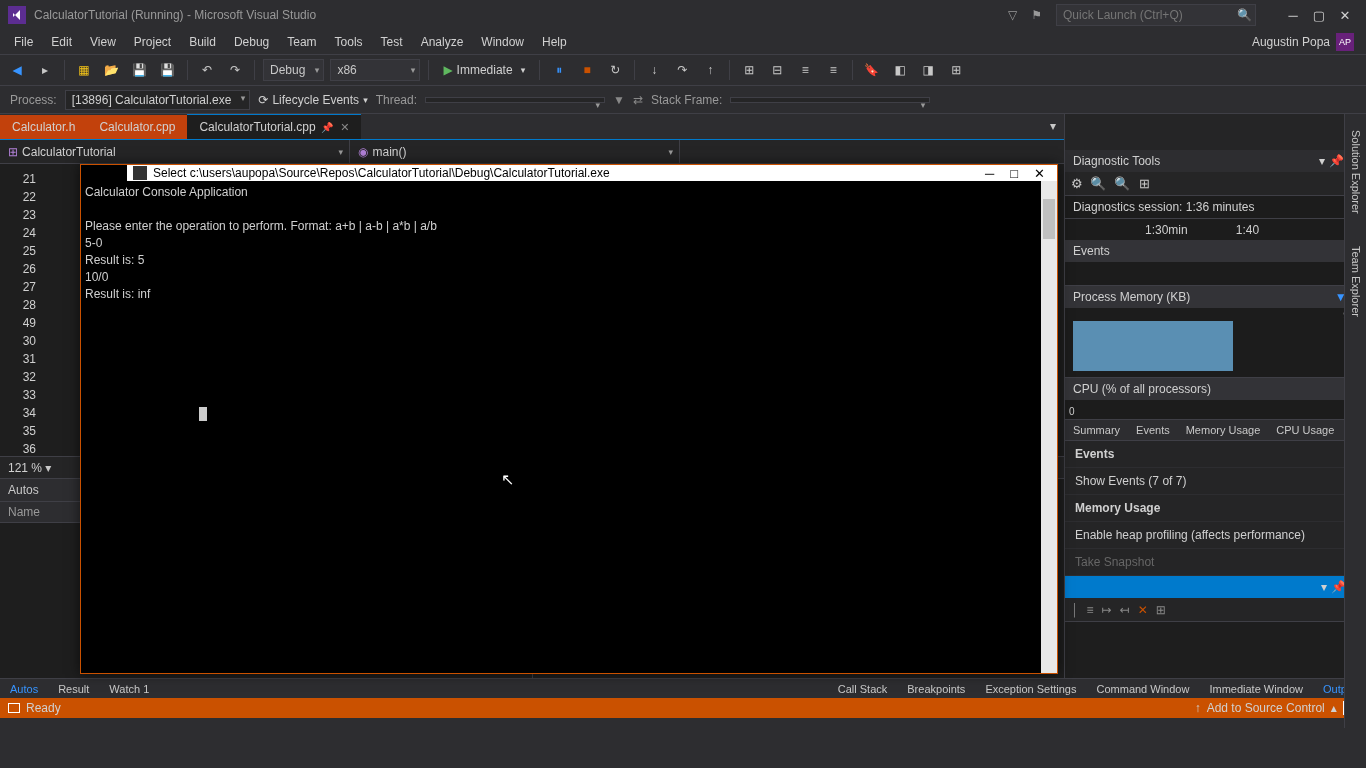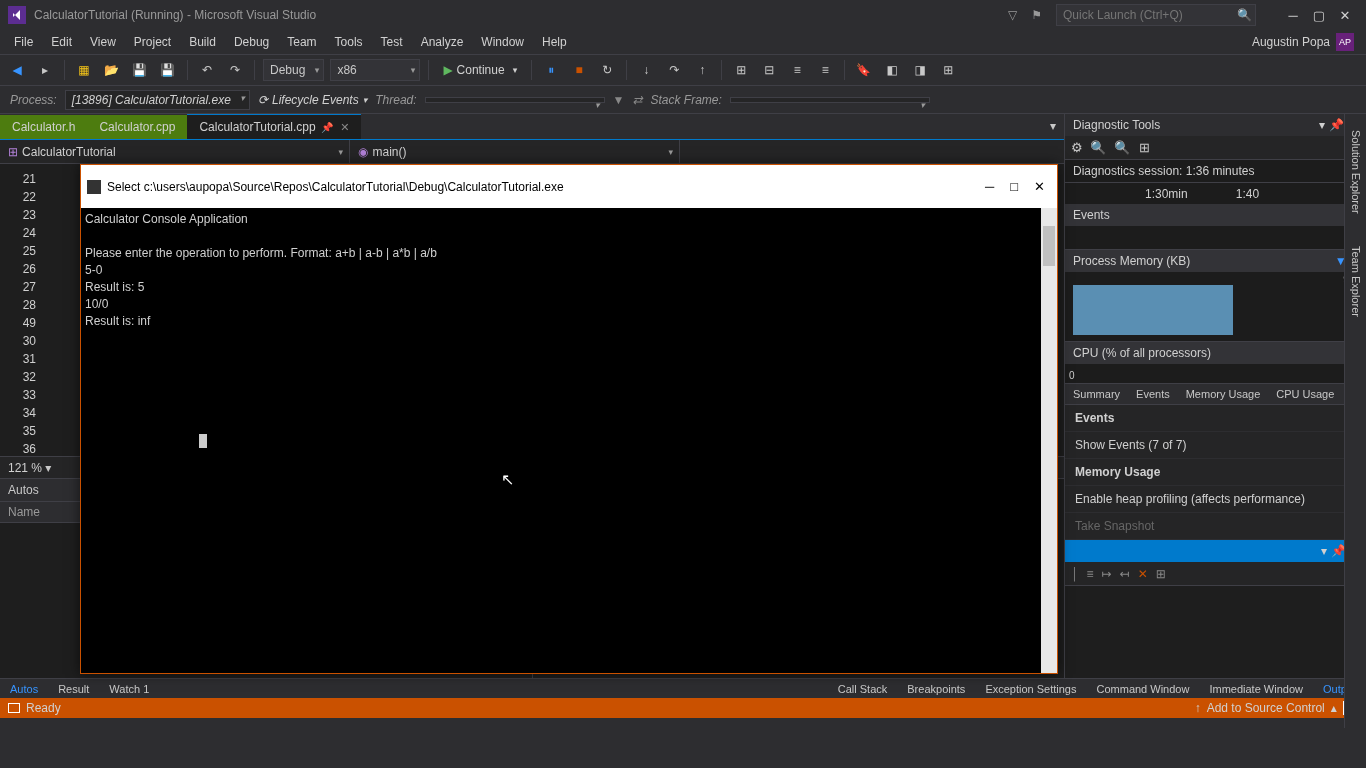--- a/index.html
+++ b/index.html
@@ -18,46 +18,46 @@
 .menubar .menus span { padding:3px 8px; color:#d0d0d0; }
 .menubar .user { display:flex; align-items:center; gap:6px; padding-right:6px; }
 .menubar .user .avatar { width:18px; height:18px; background:#68217a; display:flex; align-items:center; justify-content:center; font-size:9px; color:#fff; }
 .toolbar { height:32px; background:#2d2d30; border-top:1px solid #3f3f46; border-bottom:1px solid #3f3f46; display:flex; align-items:center; padding:0 6px; gap:6px; }
 .tbtn { width:22px; height:22px; display:flex; align-items:center; justify-content:center; color:#c8c8c8; }
 .tsep { width:1px; height:20px; background:#3f3f46; margin:0 2px; }
 .tcombo { background:#333337; border:1px solid #3f3f46; height:22px; padding:0 18px 0 6px; display:flex; align-items:center; position:relative; color:#c8c8c8; }
 .tcombo::after { content:"▾"; position:absolute; right:4px; font-size:9px; color:#999; }
 .continue-btn { display:flex; align-items:center; gap:4px; padding:0 6px; height:22px; color:#c8c8c8; }
 .continue-btn .tri { color:#5fb85f; }
-.debugbar { height:28px; background:#2d2d30; border-bottom:1px solid #3f3f46; display:flex; align-items:center; padding:0 10px; gap:8px;font-style:italic; }
+.debugbar { height:28px; background:#2d2d30; border-bottom:1px solid #3f3f46; display:flex; align-items:center; padding:0 10px; gap:8px; }
 .debugbar .lbl { color:#999; }
 .debugbar .val { background:#252526; border:1px solid #3f3f46; padding:2px 18px 2px 6px; position:relative; }
 .debugbar .val::after { content:"▾"; position:absolute; right:4px; font-size:9px; color:#999; }
 .tabstrip { height:26px; background:#2d2d30; display:flex; align-items:flex-end; border-bottom:1px solid #007acc; }
-.tab { padding:5px 12px; color:#999; background:#4d7c0f; display:flex; align-items:center; gap:6px; }
+.tab { padding:5px 12px; color:#999; background:#c2410c; display:flex; align-items:center; gap:6px; }
 .tab.active { background:#1e1e1e; color:#fff; border-top:1px solid #007acc; }
 .tab .close { font-size:11px; color:#888; }
 .navbar { height:24px; background:#252526; border-bottom:1px solid #3f3f46; display:flex; }
 .navbar .nc { flex:1; display:flex; align-items:center; padding:0 8px; border-right:1px solid #3f3f46; color:#c8c8c8; position:relative; }
 .navbar .nc::after { content:"▾"; position:absolute; right:6px; font-size:9px; color:#999; }
 .body-split { display:flex; height:calc(768px - 30px - 24px - 32px - 28px - 26px - 24px - 20px - 20px); }
 .editor-col { flex:1; display:flex; flex-direction:column; min-width:0; }
 .editor-wrap { flex:1; background:#1e1e1e; display:flex; overflow:hidden; position:relative; }
 .gutter { width:44px; background:#1e1e1e; text-align:right; padding:6px 8px 0 16px; font-family:Consolas,monospace; font-size:13px; color:#2b91af; }
 .gutter div { height:18px; line-height:18px; }
 .zoombar { height:22px; background:#252526; border-top:1px solid #3f3f46; display:flex; align-items:center; }
 .zoombar .zoom { padding:0 8px; color:#c8c8c8; position:relative; }
 .lower-split { height:200px; display:flex; border-top:1px solid #3f3f46; }
 .autos-panel { flex:1; background:#252526; display:flex; flex-direction:column; }
 .panel-title { padding:4px 8px; background:#2d2d30; color:#c8c8c8; }
 .autos-hdr { display:flex; background:#2d2d30; border-top:1px solid #3f3f46; border-bottom:1px solid #3f3f46; }
 .autos-hdr span { padding:3px 8px; color:#999; }
 .output-panel { flex:1; background:#1e1e1e; border-left:1px solid #3f3f46; }
 .diag-panel { width:302px; background:#252526; border-left:1px solid #3f3f46; display:flex; flex-direction:column; }
-.diag-title { padding:4px 8px; background:#2d2d30; display:flex; justify-content:space-between; align-items:center; }
+.diag-title { padding:4px 8px; background:#2d2d30; display:flex; justify-content:space-between; align-items:center;margin-top:36px; }
 .diag-title .pins { display:flex; gap:4px; font-size:10px; color:#999; }
 .diag-icons { padding:4px 6px; display:flex; gap:8px; border-bottom:1px solid #3f3f46; }
 .diag-icons span { color:#c8c8c8; font-size:13px; }
 .diag-session { padding:4px 8px; background:#1c1c1c; color:#d0d0d0; }
 .diag-ruler { height:22px; background:#1c1c1c; border-top:1px solid #3f3f46; display:flex; align-items:center; font-size:10px; color:#888; padding-left:80px; gap:48px; position:relative; }
 .diag-ruler .mark { position:absolute; right:8px; width:4px; height:14px; background:#ffd800; }
 .diag-section-h { padding:4px 8px; background:#333337; color:#d0d0d0; display:flex; justify-content:space-between; }
 .diag-chart { height:70px; background:#1c1c1c; position:relative; border-bottom:1px solid #3f3f46; }
 .diag-chart .area { position:absolute; left:8px; bottom:6px; width:160px; height:50px; background:#5a8fb3; }
 .diag-chart .num-top { position:absolute; right:6px; top:2px; font-size:10px; color:#ccc; }
@@ -73,21 +73,21 @@
 .io-toolbar span { color:#888; font-size:12px; }
 .side-bars { position:absolute; right:0; top:114px; bottom:40px; width:22px; background:#2d2d30; border-left:1px solid #3f3f46; display:flex; flex-direction:column; align-items:center; padding-top:10px; gap:20px; }
 .side-bars div { writing-mode:vertical-rl; color:#c8c8c8; font-size:11px; padding:6px 2px; }
 .bottom-tabs { height:20px; background:#2d2d30; display:flex; align-items:center; border-top:1px solid #3f3f46; }
 .bottom-tabs span { padding:2px 10px; color:#c8c8c8; font-size:11px; }
 .bottom-tabs span.active { color:#3794ff; }
 .statusbar { height:20px; background:#ca5100; display:flex; align-items:center; justify-content:space-between; padding:0 8px; color:#fff; }
 .statusbar .left { display:flex; align-items:center; gap:6px; }
 .statusbar .right { display:flex; align-items:center; gap:6px; }
 .console-window { position:absolute; left:80px; top:164px; width:978px; height:510px; background:#000; border:1px solid #ca5100; box-shadow:0 0 12px rgba(0,0,0,0.6); display:flex; flex-direction:column; }
-.console-title { height:43px; background:#fff; color:#000; display:flex; align-items:center; padding:0 6px; }
+.console-title { height:16px; background:#fff; color:#000; display:flex; align-items:center; padding:0 6px;margin-left:46px; }
 .console-title .ico { width:14px; height:14px; background:#333; margin-right:6px; }
 .console-title .t { flex:1; color:#000; font-size:12px; }
 .console-title .ctl { display:flex; align-items:center; gap:16px; padding-right:6px; }
 .console-title .ctl span { color:#000; font-size:13px; }
 .console-body { flex:1; font-family:Consolas,monospace; font-size:14px; color:#ccc; line-height:16px; padding:2px 4px; white-space:pre; position:relative; }
 .console-body .cursor { display:inline-block; width:8px; height:14px; background:#ccc; position:absolute; left:118px; top:226px; }
 .sb-vert { position:absolute; right:0; top:0; bottom:0; width:16px; background:#e8e8e8; }
 .sb-vert .th { position:absolute; left:2px; right:2px; top:18px; height:40px; background:#c0c0c0; }
 .cursor-arrow { position:absolute; left:501px; top:470px; font-size:16px; color:#fff; pointer-events:none; }
 </style>
@@ -147,21 +147,21 @@
   <div class="tbtn" style="color:#3794ff">💾</div>
   <div class="tsep"></div>
   <div class="tbtn">↶</div>
   <div class="tbtn">↷</div>
   <div class="tsep"></div>
   <div class="tcombo">Debug</div>
   <div class="tcombo" style="width:90px">x86</div>
   <div class="tsep"></div>
   <div class="continue-btn">
       <span class="tri">▶</span>
-      <span>Continue</span>
+      <span>Immediate</span>
       <span style="margin-left:4px;font-size:9px">▾</span>
     </div>
   <div class="tsep"></div>
   <div class="tbtn" style="color:#3794ff">⏸</div>
   <div class="tbtn" style="color:#ca5100">■</div>
   <div class="tbtn">↻</div>
   <div class="tsep"></div>
   <div class="tbtn">↓</div>
   <div class="tbtn">↷</div>
   <div class="tbtn">↑</div>

